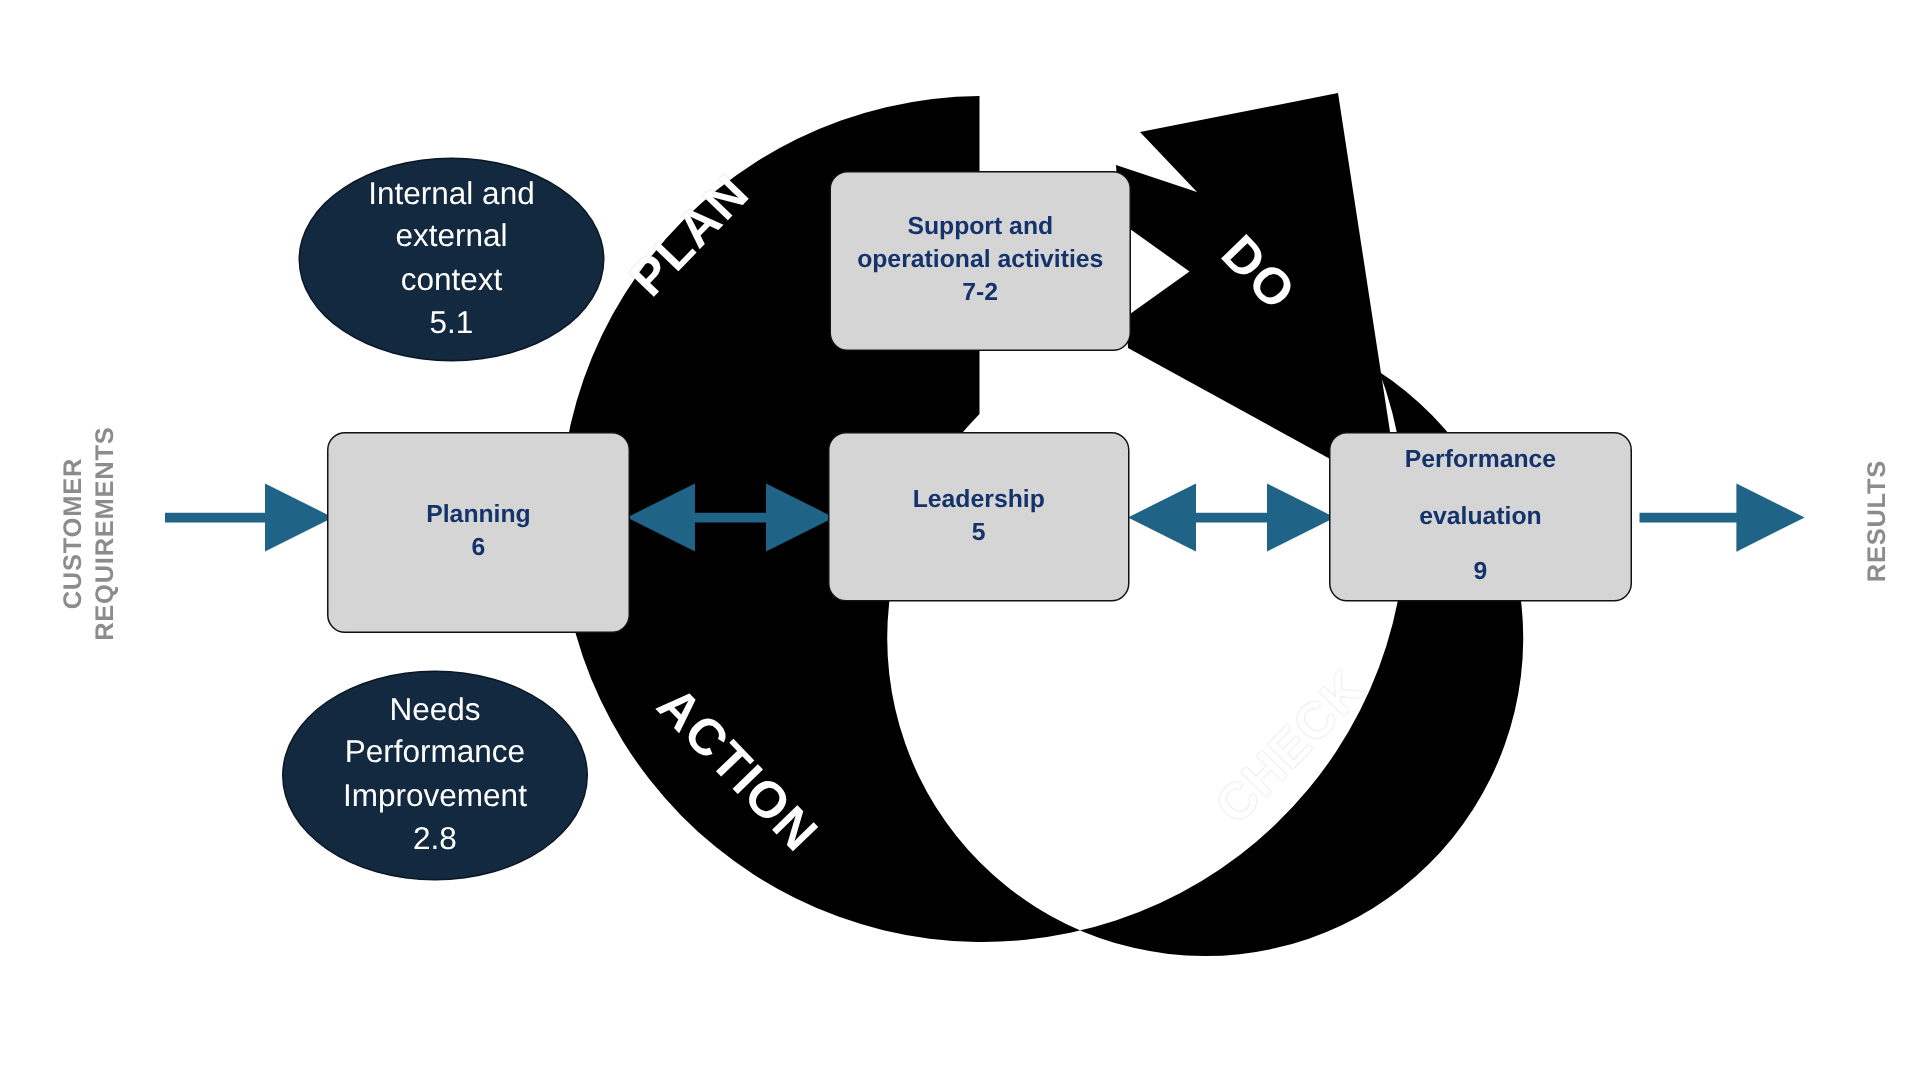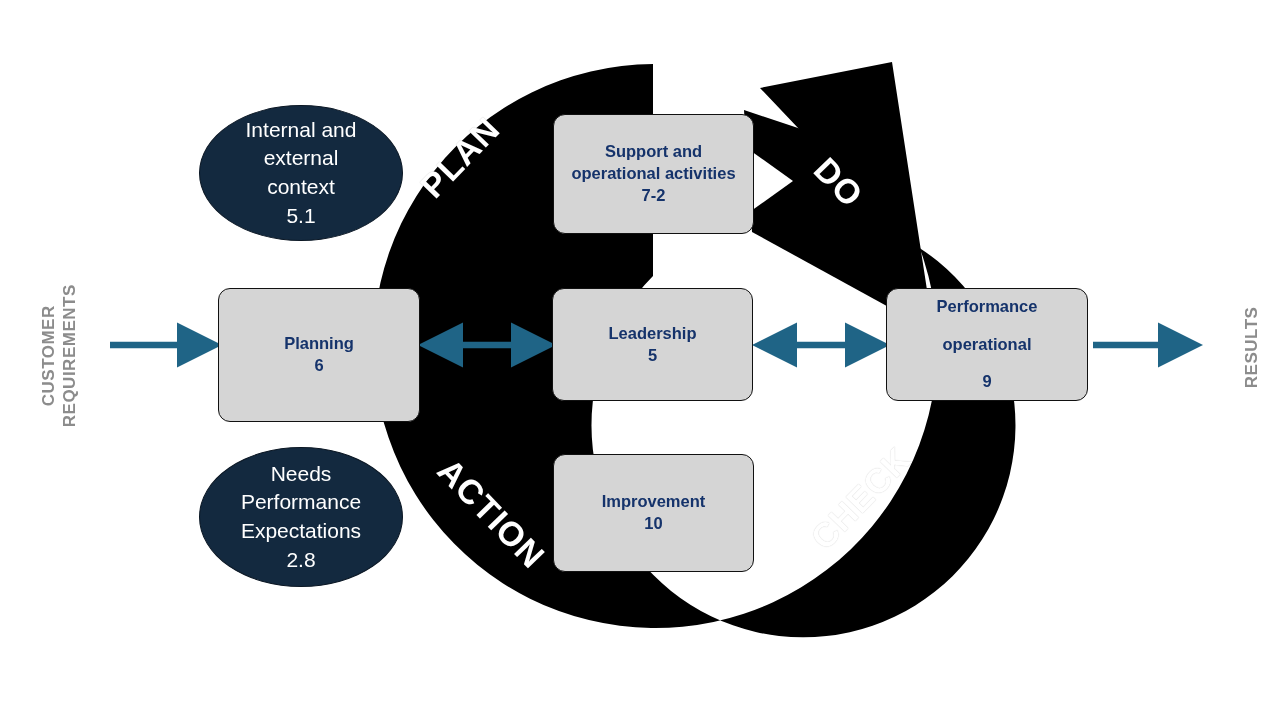--- a/index.html
+++ b/index.html
@@ -74,21 +74,21 @@
     box-sizing: border-box;
     display: flex;
     align-items: center;
     justify-content: center;
     color: #ffffff;
     font-size: 21px;
     line-height: 1.36;
     text-align: center;
   }
   #ellipse-context      { left: 199px; top: 105px; width: 204px; height: 136px; }
-  #ellipse-stakeholders { left: 199px; top: 447px; width: 204px; height: 140px; }
+  #ellipse-stakeholders { left: 188px; top: 447px; width: 204px; height: 140px; }
 
   
   .side-label {
     position: absolute;
     color: #8c8c8c;
     font-weight: bold;
     font-size: 17px;
     letter-spacing: 0.5px;
     white-space: nowrap;
     transform-origin: 50% 50%;
@@ -181,43 +181,39 @@
     <span class="pnum">6</span>
   </div>
 
   <div class="pbox" id="box-leadership">
     <span>Leadership</span>
     <span class="pnum">5</span>
   </div>
 
   <div class="pbox" id="box-performance">
     <span>Performance</span>
-    <span>operational</span>
+    <span>evaluation</span>
     <span class="pnum">9</span>
   </div>
 
-  <div class="pbox" id="box-improvement">
-    <span>Improvement</span>
-    <span class="pnum">10</span>
-  </div>
 
   <div class="ellipse" id="ellipse-context">
     <div>
       <div>Internal and</div>
       <div>external</div>
       <div>context</div>
       <div>5.1</div>
     </div>
   </div>
 
   <div class="ellipse" id="ellipse-stakeholders">
     <div>
       <div>Needs</div>
       <div>Performance</div>
-      <div>Expectations</div>
+      <div>Improvement</div>
       <div>2.8</div>
     </div>
   </div>
 
   <div class="side-label" id="label-customer">
     <div>CUSTOMER</div>
     <div>REQUIREMENTS</div>
   </div>
 
   <div class="side-label" id="label-results">

